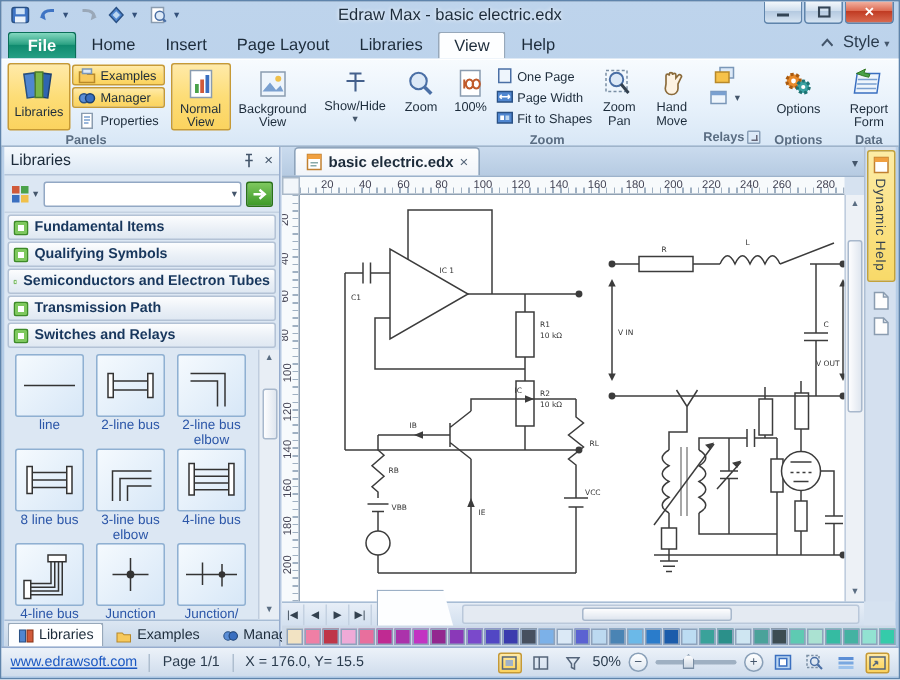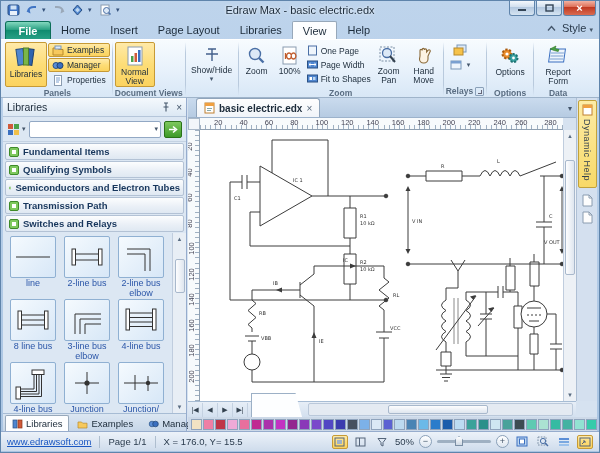--- a/index.html
+++ b/index.html
@@ -238,22 +238,31 @@
           <span>
               <svg width="22" height="22" viewBox="0 0 22 22">
                 <rect x="4" y="2" width="14" height="18" fill="#fff" stroke="#8a9cb0"></rect>
                 <rect x="7" y="11" width="2.5" height="6" fill="#4aa24a"></rect>
                 <rect x="10.5" y="8" width="2.5" height="9" fill="#d05a3a"></rect>
                 <rect x="14" y="5" width="2.5" height="12" fill="#3a6fc0"></rect>
               </svg>
             </span>
           <span class="blbl">Normal View</span>
         </div>
-      </div>
-      <div class="glabel">Document Views</div>
+        <div class="bigbtn" style="width:54px">
+          <span>
+              <svg width="22" height="22" viewBox="0 0 22 22">
+                <rect x="3" y="3" width="16" height="16" fill="#eef5fc" stroke="#8a9cb0"></rect>
+                <path d="M4,16 l5,-6 4,5 3,-3 2,4 z" fill="#7aa0d0"></path>
+                <circle cx="14.5" cy="7.5" r="2" fill="#f0c04a"></circle>
+              </svg>
+            </span>
+          <span class="blbl">Background View</span>
+        </div>
+      </div>
     </div>
     <div class="gsep"></div>
 
     <div class="rgroup">
       <div class="rgrow">
         <div class="bigbtn" style="width:48px">
           <span>
               <svg width="20" height="20" viewBox="0 0 20 20">
                 <path d="M10,4 V16 M4,9 H16 M6,4 H14" fill="none" stroke="#44608c" stroke-width="1.4"></path>
               </svg>

